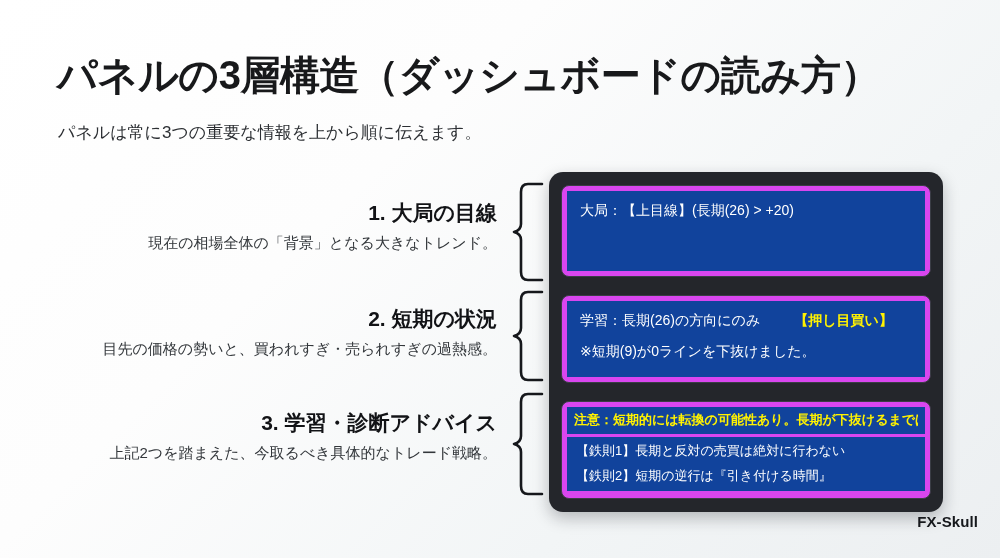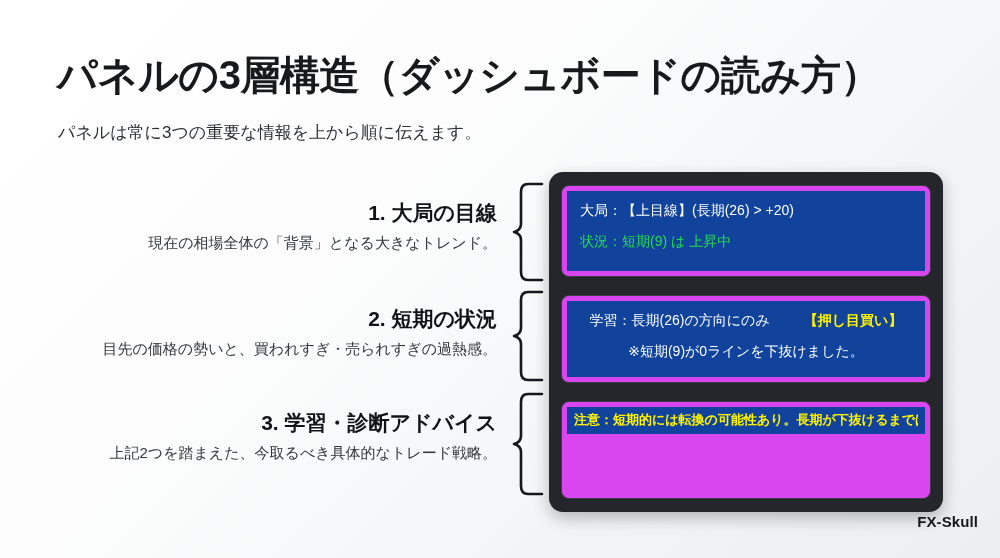--- a/index.html
+++ b/index.html
@@ -121,21 +121,20 @@
     box-sizing: border-box;
   }
 
   .card-1 .blue {
     height: 100%;
     padding: 11px 13px 0 13px;
   }
   .card-2 .blue {
     height: 100%;
     padding: 11px 13px 0 13px;
-    text-align: center;
   }
 
   .line {
     font-size: 14px;
     line-height: 1.25;
     white-space: nowrap;
     color: #ffffff;
     font-weight: normal;
   }
   .line.gap { margin-top: 13px; }
@@ -226,36 +225,39 @@
     <svg width="34" height="104" viewBox="0 0 34 104" fill="none" aria-hidden="true">
       <path d="M30 2 H16 C11 2 9 5 9 10 V44 C9 49 6 51 2 52 C6 53 9 55 9 60 V94 C9 99 11 102 16 102 H30" stroke="currentColor" stroke-width="2.6" stroke-linecap="round" stroke-linejoin="round" fill="none"></path>
     </svg>
   </div>
 
   <div class="dashboard">
 
     <div class="card card-1">
       <div class="blue">
         <div class="line">大局：【上目線】(長期(26) &gt; +20)</div>
-        <div class="line green gap">状況：短期(9) は 上昇中</div>
       </div>
     </div>
 
     <div class="card card-2">
       <div class="blue">
         <div class="line">
           <span>学習：長期(26)の方向にのみ</span><span class="line-inline-yellow">【押し目買い】</span>
         </div>
         <div class="line gap">※短期(9)が0ラインを下抜けました。</div>
       </div>
     </div>
 
     <div class="card card-3">
       <div class="warn">
         <div class="line">注意：短期的には転換の可能性あり。長期が下抜けるまでは押し目待ち</div>
       </div>
+      <div class="rules">
+        <div class="line">【鉄則1】長期と反対の売買は絶対に行わない</div>
+        <div class="line">【鉄則2】短期の逆行は『引き付ける時間』</div>
+      </div>
     </div>
 
   </div>
 
   <div class="watermark">FX-Skull</div>
 
 </div>
 
 </body></html>

